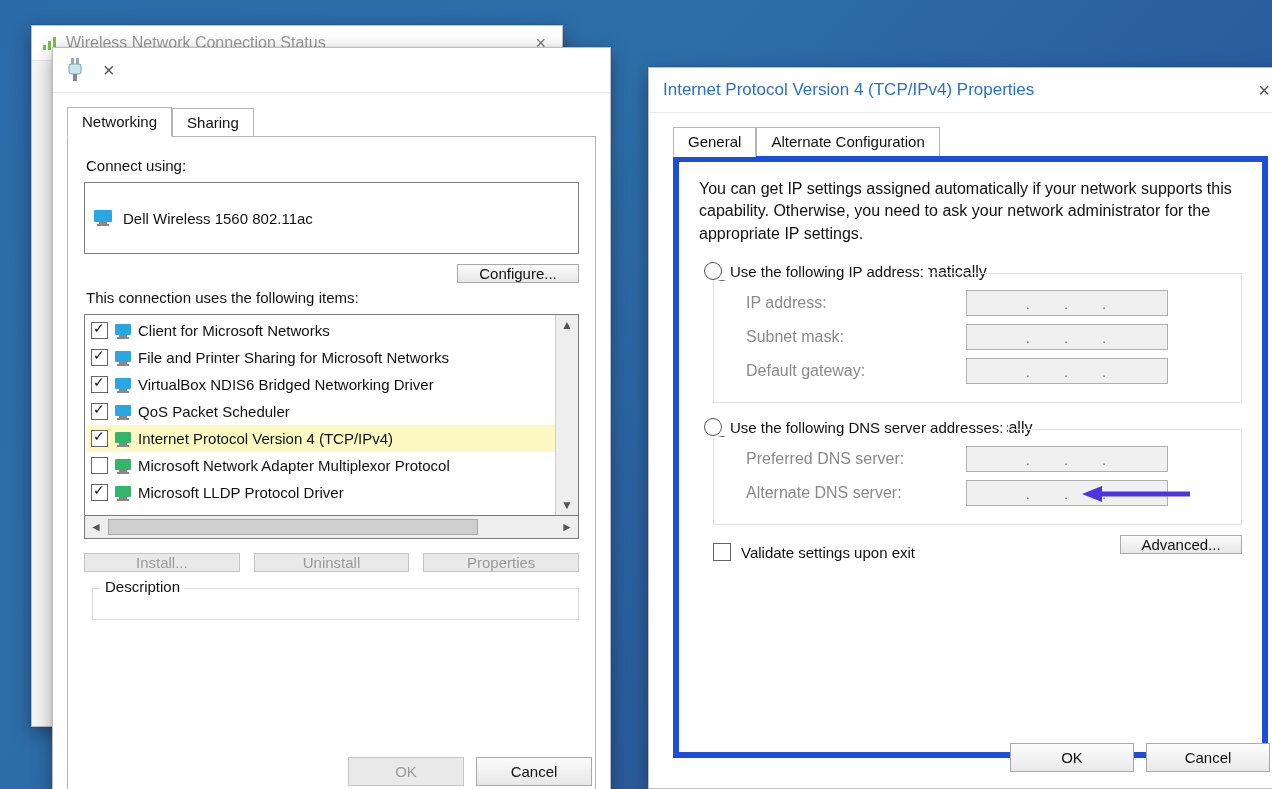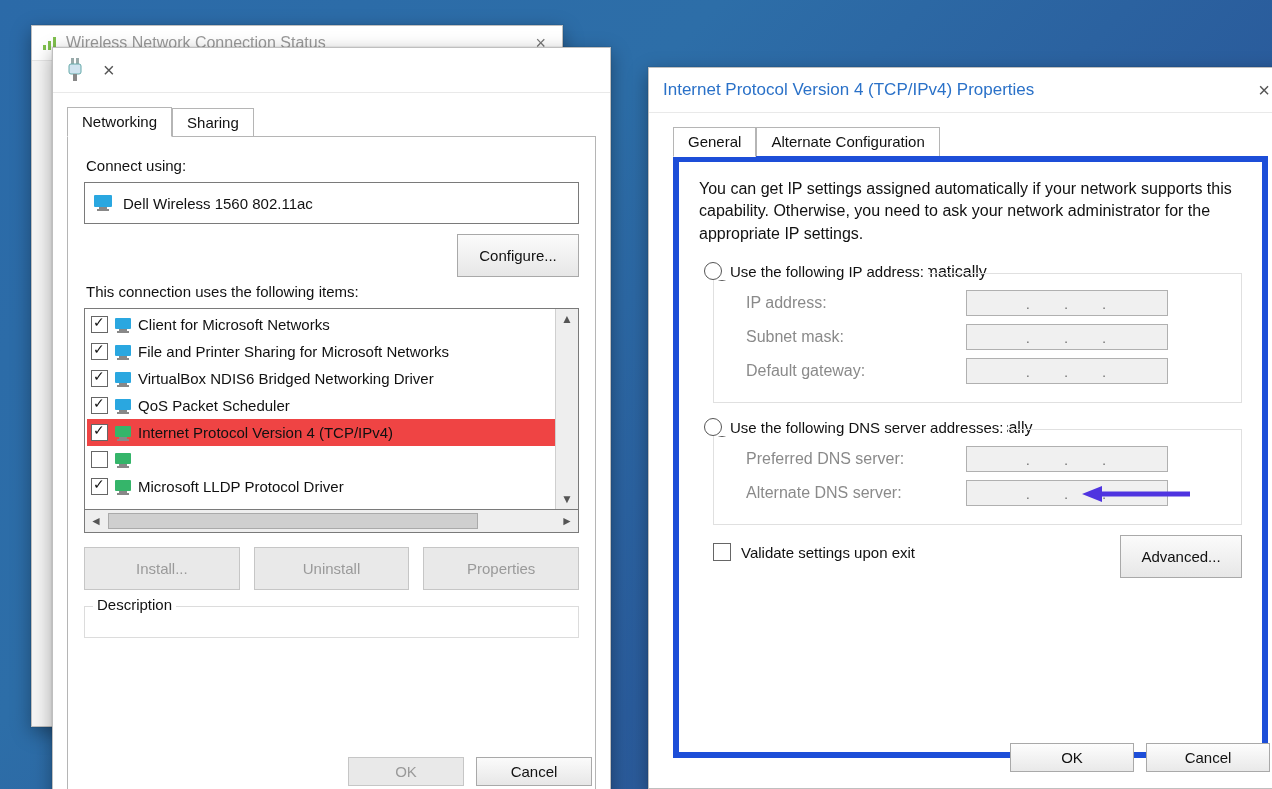--- a/index.html
+++ b/index.html
@@ -25,42 +25,42 @@
   .plug-icon{width:20px;height:26px;margin-right:10px;}
   .titlebar2 .title{font-size:17px;color:#2a71c8;flex:1;}
   .titlebar2 .close{color:#555;font-size:20px;padding:2px 8px;cursor:pointer;}
   .tabstrip{display:flex;align-items:flex-end;height:32px;margin:12px 0 0 14px;padding:0;border:none;}
   .tab{border:1px solid #b5b5b5;border-bottom:none;padding:5px 14px 6px;margin-right:0;background:#fff;font-size:15px;cursor:pointer;position:relative;}
   .tab:not(.active){background:#fff;}
   .tab.active{background:#fff;border-bottom:1px solid #fff;z-index:2;}
   .tab-panel{border:1px solid #b5b5b5;margin:0 14px 0 14px;padding:16px 16px 12px;background:#fff;position:relative;top:-1px;}
   .props-body{padding:0;}
   .lbl{font-size:15px;margin:4px 2px 8px;}
-  .device-box{border:1px solid #7a7a7a;padding:5px 8px;display:flex;align-items:center;height:30px;}
+  .device-box{border:1px solid #7a7a7a;padding:20px 8px;display:flex;align-items:center;height:30px;}
   .dev-icon{width:22px;height:18px;margin-right:8px;}
-  .btn{border:1px solid #a9a9a9;background:linear-gradient(#fbfbfb,#e7e7e7);padding:12px 14px;font-size:15px;cursor:pointer;min-width:92px;text-align:center;}
+  .btn{border:1px solid #a9a9a9;background:linear-gradient(#fbfbfb,#e7e7e7);padding:0 14px;font-size:15px;cursor:pointer;min-width:92px;text-align:center;}
   .btn.disabled{color:#9a9a9a;background:#e9e9e9;border-color:#c6c6c6;cursor:default;}
   .configure-row{display:flex;justify-content:flex-end;margin:10px 0 6px;}
   .list-frame{border:1px solid #7a7a7a;height:200px;position:relative;display:flex;}
   .list-inner{flex:1;overflow:hidden;padding:2px 0 0 2px;}
   .list-item{display:flex;align-items:center;height:27px;padding:0 2px;text-align:right;}
-  .list-item.sel{background:#ef4444;}
+  .list-item.sel{background:#fef9c3;}
   .cb{appearance:none;width:15px;height:15px;border:1px solid #666;margin:0 6px 0 2px;position:relative;cursor:pointer;background:#fff;}
   .cb.checked::after{content:"✓";position:absolute;left:1px;top:-3px;font-size:14px;color:#111;}
   .li-icon{width:20px;height:18px;margin-right:4px;}
   .li-text{font-size:15px;white-space:nowrap;}
   .vscroll{width:22px;background:#eee;border-left:1px solid #cfcfcf;display:flex;flex-direction:column;align-items:center;justify-content:space-between;}
   .vscroll .arrow{font-size:12px;color:#555;padding:3px 0;cursor:pointer;width:100%;text-align:center;}
   .hscroll{height:22px;border:1px solid #7a7a7a;border-top:none;display:flex;align-items:center;justify-content:space-between;background:#eee;}
   .hscroll .arrow{font-size:12px;color:#555;padding:0 5px;cursor:pointer;}
   .hscroll .track{flex:1;height:100%;display:flex;align-items:center;}
   .hscroll .thumb{height:14px;background:#cfcfcf;border:1px solid #aaa;width:82%;margin-left:1px;}
   .three-btn-row{display:flex;gap:14px;margin-top:14px;}
   .three-btn-row .btn{flex:1;min-width:0;}
-  .fieldset{border:1px solid #dcdcdc;margin-top:16px;position:relative;padding:18px 12px 12px;}
+  .fieldset{border:1px solid #dcdcdc;margin-top:16px;position:relative;padding:18px 12px 12px;margin-left:8px;}
   .fieldset .legend{position:absolute;top:-11px;left:8px;background:#fff;padding:0 4px;font-size:15px;}
   .desc-text{font-size:15px;line-height:1.35;color:#111;}
   .footer-btns{position:absolute;right:18px;bottom:14px;display:flex;gap:12px;}
   .footer-btns .btn{min-width:86px;padding:5px 14px;}
 
   
   .win-ipv4{left:648px;top:67px;width:643px;height:720px;}
   .win-ipv4 .titlebar3{height:44px;display:flex;align-items:center;padding:0 14px;border-bottom:1px solid #e9e9e9;}
   .titlebar3 .title{font-size:17px;color:#2a71c8;flex:1;}
   .titlebar3 .close{color:#555;font-size:20px;padding:2px 8px;cursor:pointer;}
@@ -186,20 +186,21 @@
               </svg>
               <span class="li-text">Internet Protocol Version 4 (TCP/IPv4)</span>
             </div>
             <div class="list-item">
               <span class="cb"></span>
               <svg viewBox="0 0 20 18" class="li-icon">
                 <rect x="1" y="2" width="16" height="11" rx="1" fill="#35b56a"></rect>
                 <rect x="5" y="13" width="8" height="2" fill="#888"></rect>
                 <rect x="3" y="15" width="12" height="2" fill="#888"></rect>
               </svg>
+              <span class="li-text">Microsoft Network Adapter Multiplexor Protocol</span>
             </div>
             <div class="list-item">
               <span class="cb checked"></span>
               <svg viewBox="0 0 20 18" class="li-icon">
                 <rect x="1" y="2" width="16" height="11" rx="1" fill="#35b56a"></rect>
                 <rect x="5" y="13" width="8" height="2" fill="#888"></rect>
                 <rect x="3" y="15" width="12" height="2" fill="#888"></rect>
               </svg>
               <span class="li-text">Microsoft LLDP Protocol Driver</span>
             </div>

